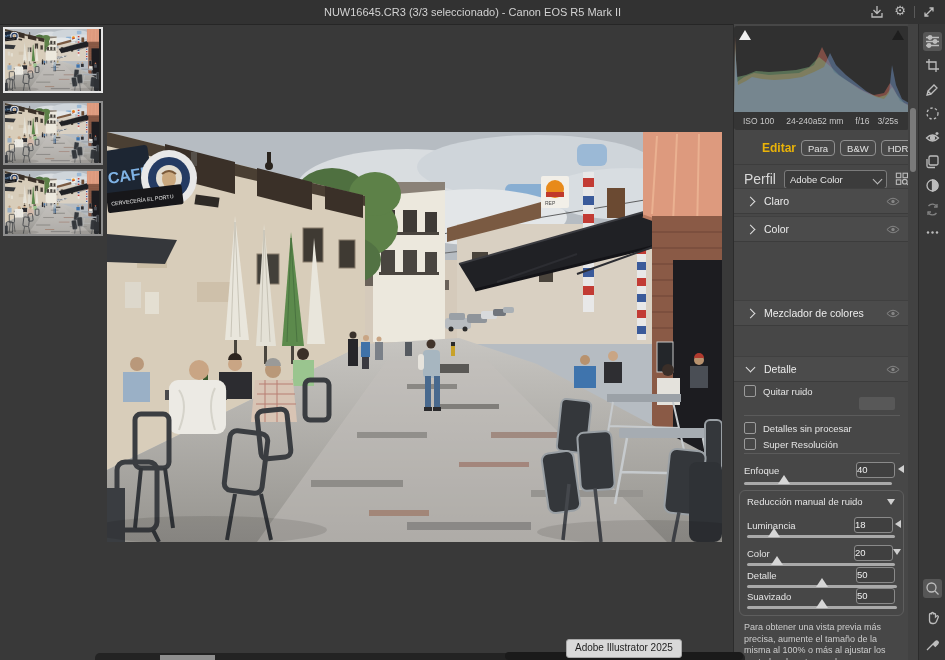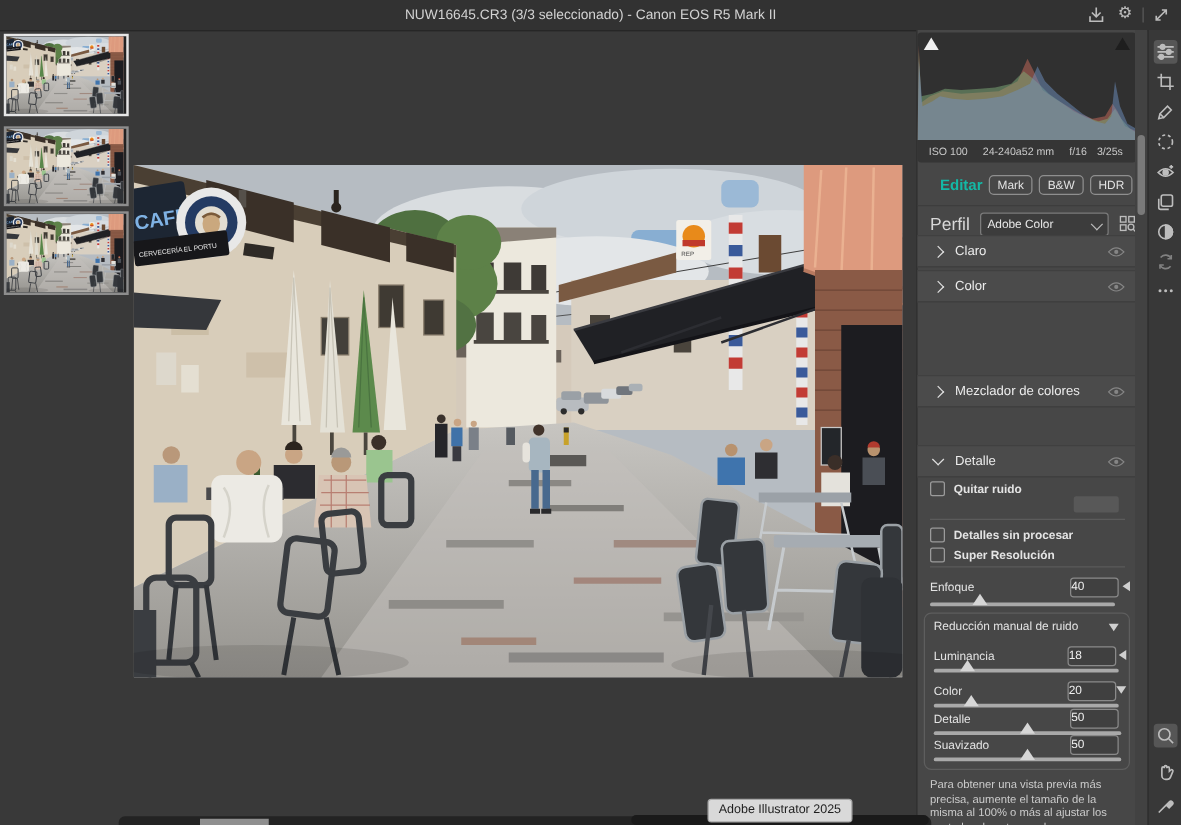--- a/index.html
+++ b/index.html
@@ -18,35 +18,35 @@
   .thumb.sel{border-color:#e6e6e6;}
 
   
   #panel{left:733px;top:24px;width:175px;height:636px;background:#474747;border-left:1px solid #2c2c2c;}
   #histo{left:0px;top:2px;width:175px;height:86px;background:#303030;border-radius:3px 3px 0 0;}
   .clip{top:3px;width:14px;height:12px;}
   #caminfo{left:0;top:88px;width:175px;height:18px;background:#353535;display:flex;align-items:center;
     gap:0;color:#c8c8c8;font-size:8.5px;border-radius:0 0 3px 3px;}
   #caminfo span{white-space:nowrap;}
   #editar-row{left:0;top:112px;width:175px;height:24px;display:flex;align-items:center;}
-  #editar-title{font-weight:bold;font-size:12px;color:#14b8a6;margin-left:18px;text-align:right;}
+  #editar-title{font-weight:bold;font-size:12px;color:#eab308;margin-left:28px;text-align:right;}
   .mode-btn{font-size:9.5px;color:#e2e2e2;border:1px solid #8f8f8f;border-radius:4px;padding:1.5px 6px;margin-left:5px;background:transparent;}
   #perfil-row{left:0;top:140px;width:175px;height:22px;display:flex;align-items:center;border-top:1px solid #3d3d3d;border-bottom:1px solid #3d3d3d;padding-top:3px;}
   #perfil-label{font-size:14px;color:#d8d8d8;margin-left:10px;}
   #perfil-select{margin-left:8px;width:102px;height:17px;background:#3c3c3c;border:1px solid #7b7b7b;border-radius:3px;
      display:flex;align-items:center;font-size:9.5px;color:#e8e8e8;padding:0 5px;justify-content:space-between;}
   .sec{left:0;width:175px;height:24px;background:#4b4b4b;border-top:1px solid #404040;border-bottom:1px solid #3c3c3c;
      display:flex;align-items:center;}
   .chev{width:6px;height:6px;border-right:1.6px solid #e0e0e0;border-bottom:1.6px solid #e0e0e0;
      transform:rotate(-45deg);margin-left:13px;flex:0 0 auto;}
   .chev.down{transform:rotate(45deg);margin-top:-3px;}
   .sec-label{font-size:10.5px;color:#ececec;margin-left:10px;flex:1;}
   .eye{margin-right:9px;flex:0 0 auto;opacity:.75;}
 
-  .ck-row{display:flex;align-items:center;position:absolute;left:10px;height:12px;font-weight:bold;}
+  .ck-row{display:flex;align-items:center;position:absolute;left:10px;height:12px;}
   .ckbox{width:10px;height:10px;border:1px solid #9b9b9b;border-radius:2px;background:transparent;flex:0 0 auto;}
   .ck-label{font-size:9.5px;color:#e4e4e4;margin-left:7px;white-space:nowrap;}
   .dis-box{left:125px;width:36px;height:13px;background:#585858;border-radius:2px;}
   .hr{left:10px;width:156px;height:1px;background:#5b5b5b;}
 
   .sl-label{font-size:9.5px;color:#e4e4e4;}
   .val-box{width:37px;height:14px;background:#404040;border:1px solid #8a8a8a;border-radius:3px;
      font-size:9.5px;color:#f0f0f0;line-height:14px;}
   .tri-left{width:0;height:0;border-top:4px solid transparent;border-bottom:4px solid transparent;border-right:6px solid #cfcfcf;}
   .tri-down{width:0;height:0;border-left:4px solid transparent;border-right:4px solid transparent;border-top:6px solid #cfcfcf;}
@@ -382,21 +382,21 @@
     <div class="abs" id="caminfo">
       <span style="margin-left:9px">ISO 100</span>
       <span style="margin-left:12px">24-240a52 mm</span>
       <span style="margin-left:12px">f/16</span>
       <span style="margin-left:8px">3/25s</span>
     </div>
 
     <div class="abs" id="editar-row">
       <span id="editar-title">Editar</span>
       <span style="flex:1"></span>
-      <span class="mode-btn">Mark</span>
+      <span class="mode-btn">Para</span>
       <span class="mode-btn">B&amp;W</span>
       <span class="mode-btn" style="margin-right:8px">HDR</span>
     </div>
 
     <div class="abs" id="perfil-row">
       <span id="perfil-label">Perfil</span>
       <div id="perfil-select">
         <span>Adobe Color</span>
         <span class="chev down" style="margin:0 0 0 4px;border-color:#bdbdbd"></span>
       </div>

